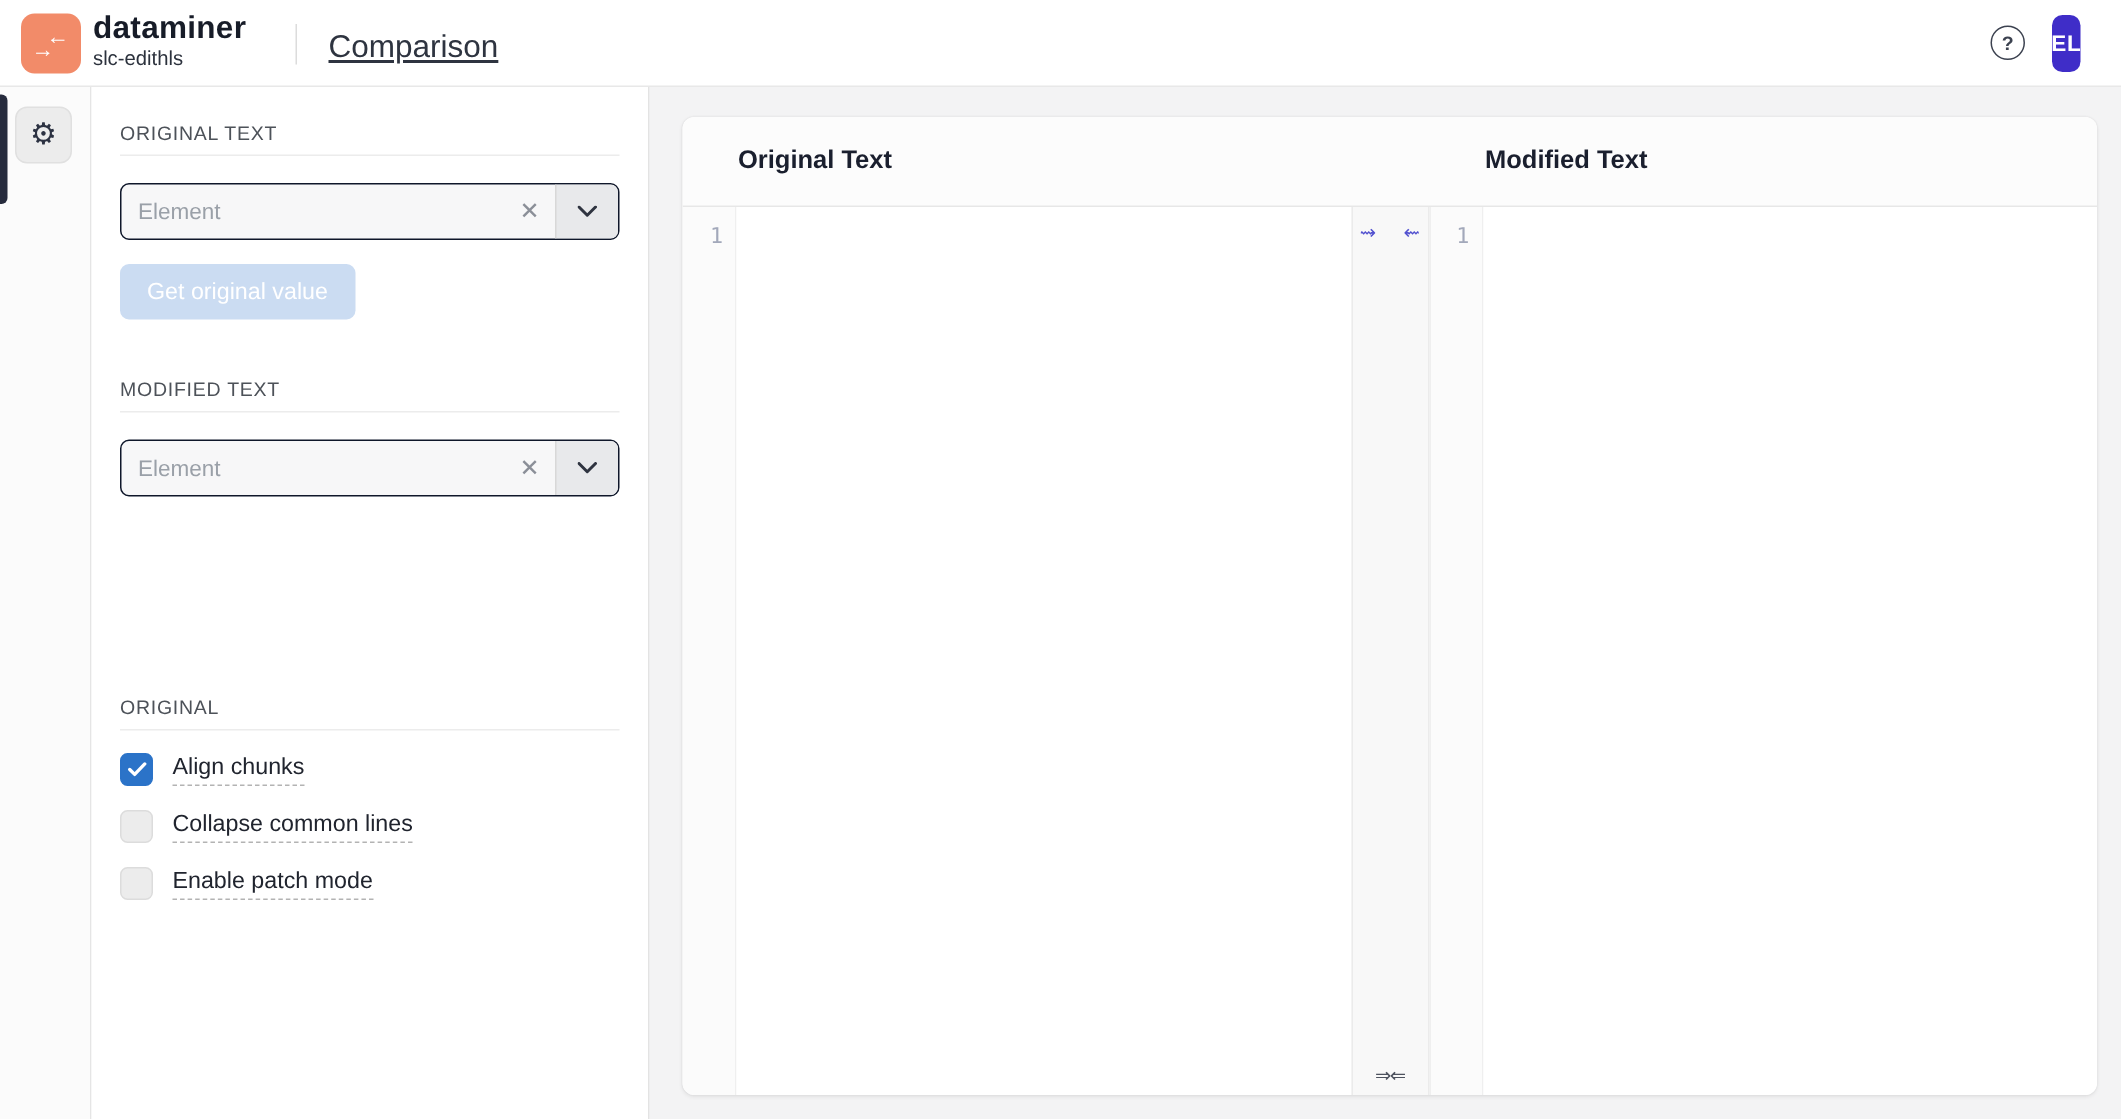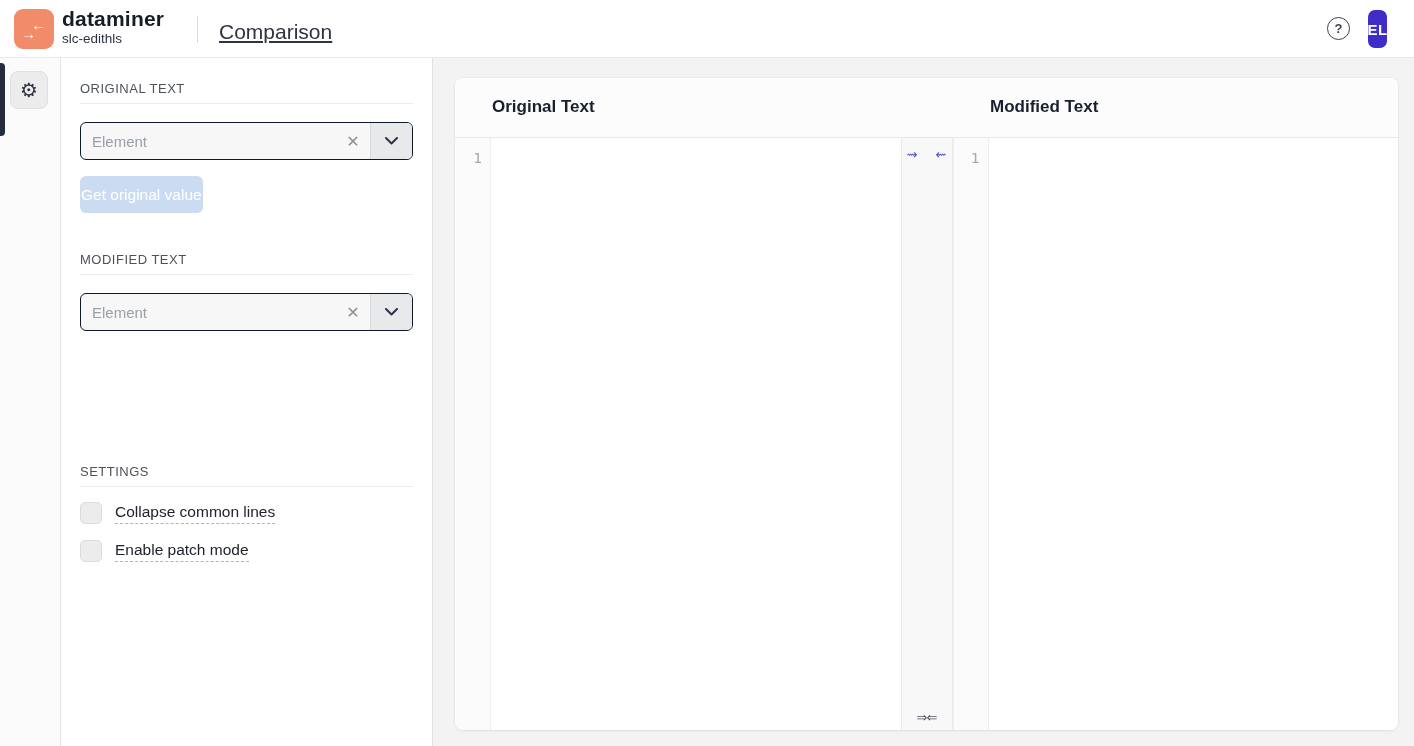--- a/index.html
+++ b/index.html
@@ -28,21 +28,21 @@
 
   
   .sidepanel { position:absolute; left:61px; top:58px; width:372px; bottom:0; background:#ffffff; border-right:1px solid #e3e3e3; padding:24px 19px 0 19px; }
   .section-title { font-size:13px; color:#4d5259; letter-spacing:.5px; line-height:13px; }
   .section-divider { border:none; border-top:1px solid #ececec; margin-top:8px; }
   .combo { margin-top:18px; height:38px; border:1px solid #0f172a; border-radius:6px; background:#f7f7f8; display:flex; align-items:stretch; overflow:hidden; }
   .combo input { flex:1; min-width:0; border:none; outline:none; background:transparent; padding:0 11px; font-size:15px; color:#333842; font-family:inherit; }
   .combo input::placeholder { color:#9aa0a8; }
   .combo .clear-btn { width:34px; display:flex; align-items:center; justify-content:center; color:#8b8f98; font-size:16px; cursor:pointer; background:transparent; border:none; }
   .combo .dd-btn { width:42px; background:#e8e9eb; border:none; border-left:1px solid #d8d8d8; display:flex; align-items:center; justify-content:center; cursor:pointer; }
-  .btn-disabled { margin-top:16px; display:inline-block; height:37px; padding:0 1px; background:#cbdcf2; color:#ffffff; font-size:15.5px; line-height:37px; border:none; border-radius:6px; cursor:pointer; font-family:inherit; }
+  .btn-disabled { margin-top:16px; display:inline-block; height:37px; padding:0 18px; background:#cbdcf2; color:#ffffff; font-size:15.5px; line-height:37px; border:none; border-radius:6px; cursor:pointer; font-family:inherit; }
   .mt-section { margin-top:40px; }
   .settings-title { margin-top:134px; }
   .opt-row { display:flex; align-items:center; gap:13px; height:24px; margin-top:14px; }
   .opt-row:first-of-type { margin-top:19px; }
   .checkbox { width:22px; height:22px; border-radius:5px; background:#ececec; border:1px solid #dcdcdc; display:flex; align-items:center; justify-content:center; cursor:pointer; flex:none; }
   .checkbox.checked { background:#2B73C8; border-color:#2B73C8; }
   .checkbox svg { display:none; }
   .checkbox.checked svg { display:block; }
   .opt-label { font-size:15.5px; color:#20242e; border-bottom:1px dashed #b3b3b3; padding-bottom:2px; cursor:pointer; }
 
@@ -107,23 +107,31 @@
   <div class="combo">
     <input type="text" placeholder="Element" style="">
     <button class="clear-btn">✕</button>
     <button class="dd-btn">
       <svg width="13" height="8" viewBox="0 0 13 8" fill="none">
           <path d="M1 1l5.5 5.5L12 1" stroke="#2f3440" stroke-width="2" stroke-linecap="round" stroke-linejoin="round"></path>
         </svg>
     </button>
   </div>
 
-  <div class="section-title settings-title">SETTINGS</div>
+  <div class="section-title settings-title">ORIGINAL</div>
   <hr class="section-divider">
 
+  <div class="opt-row">
+    <span class="checkbox checked">
+      <svg width="13" height="10" viewBox="0 0 13 10" fill="none">
+          <path d="M1.5 5l3.3 3.3L11.5 1.3" stroke="#ffffff" stroke-width="2.2" stroke-linecap="round" stroke-linejoin="round"></path>
+        </svg>
+    </span>
+    <span class="opt-label">Align chunks</span>
+  </div>
   <div class="opt-row">
     <span class="checkbox">
       
     </span>
     <span class="opt-label">Collapse common lines</span>
   </div>
   <div class="opt-row">
     <span class="checkbox">
       
     </span>

